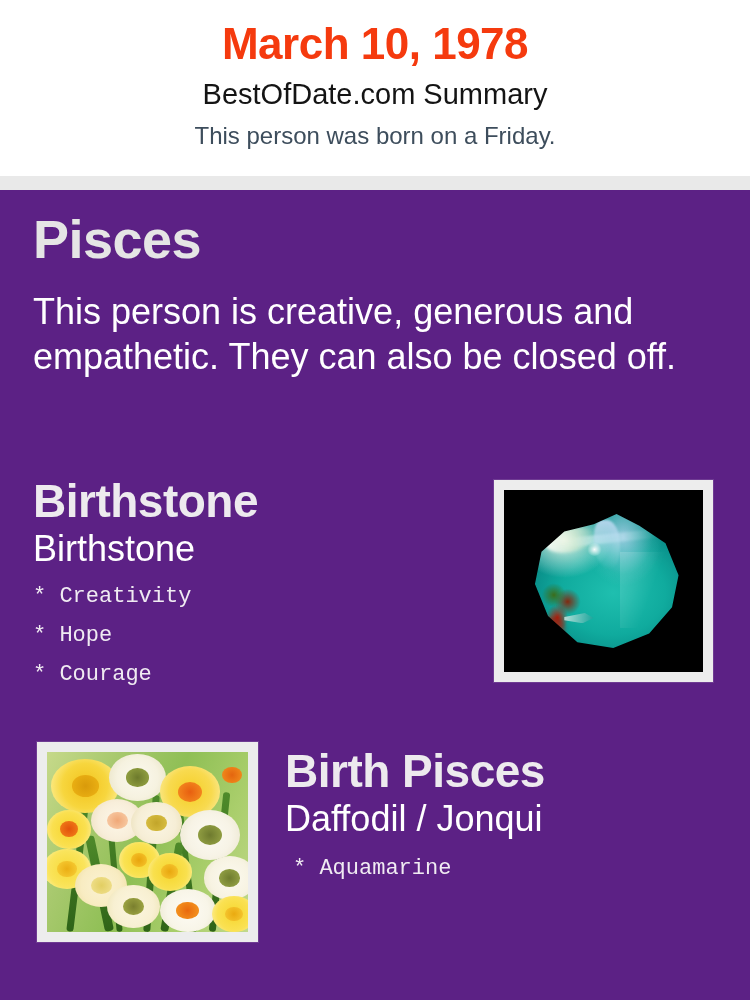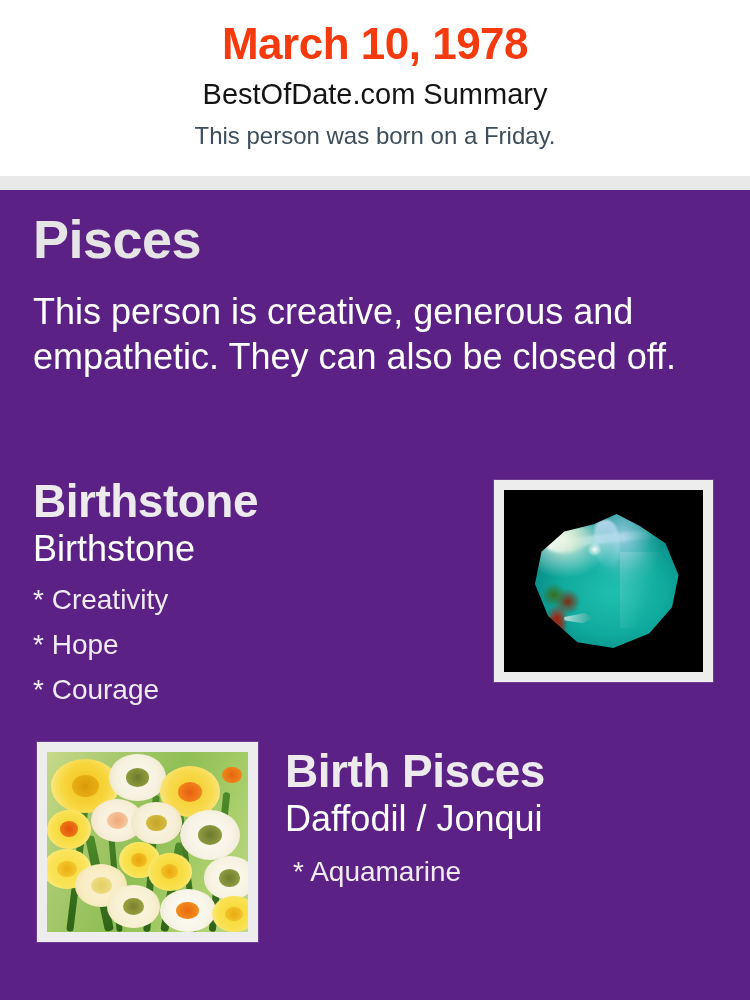--- a/index.html
+++ b/index.html
@@ -53,21 +53,21 @@
   
   .stone-text { position:absolute; left:33px; top:288px; width:430px; }
   .section-heading {
     font-size:46px; font-weight:bold; color:#EDEAEE;
     line-height:1.0; letter-spacing:-0.5px;
   }
   .section-sub {
     font-size:36px; color:#FFFFFF; line-height:1.08; margin-top:6px;
   }
   .bullet {
-    font-size:28px; color:#F0EBF2; line-height:1.0; margin-top:17px;
+    font-size:22px; color:#F0EBF2; line-height:1.0; margin-top:17px;font-family:Liberation Mono, monospace;
   }
 
   
   .frame {
     position:absolute; background:#EDEDED; padding:10px;
     box-shadow:0 0 0 1px rgba(255,255,255,0.12);
   }
   .frame .inner { width:100%; height:100%; position:relative; overflow:hidden; }
 
   .stone-frame { left:494px; top:290px; width:219px; height:202px; }

